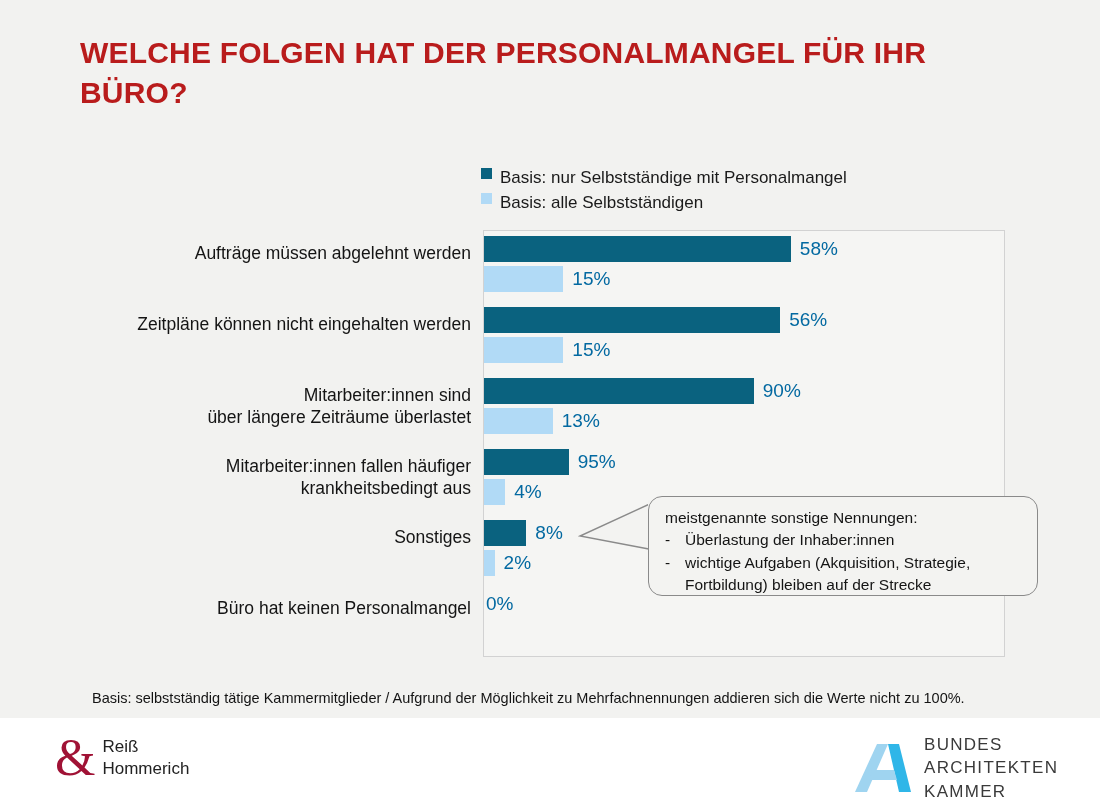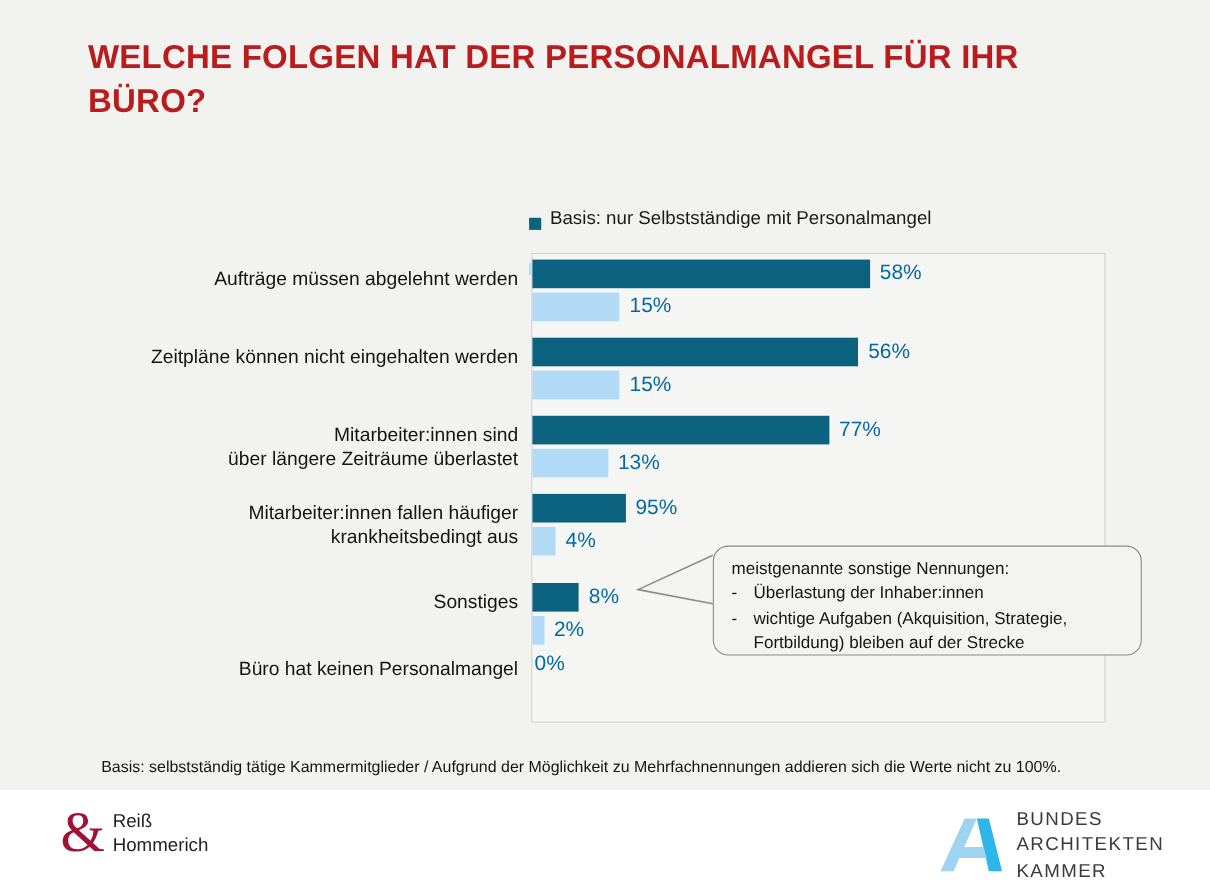--- a/index.html
+++ b/index.html
@@ -31,23 +31,22 @@
   }
 
   
   .legend {
     position: absolute;
     left: 481px;
     top: 168px;
   }
   .legend-row {
     display: flex;
-    align-items: flex-end;
+    align-items: flex-start;
     height: 25px;
-    margin-top: 16px;
   }
   .legend-swatch {
     width: 11px;
     height: 11px;
     margin-right: 8px;
     flex: 0 0 auto;
   }
   .legend-label {
     font-size: 17px;
     color: #1a1a1a;
@@ -251,21 +250,21 @@
           <span class="bar-value">15%</span>
         </div>
       </div>
     </div>
     <div class="cat-row" style="top: 148px; height: 62px;">
       <div class="cat-label" style="top: 6px;">Mitarbeiter:innen sind
 über längere Zeiträume überlastet</div>
       <div class="bars">
         <div class="bar-line">
           <div class="bar bar-dark" style="width: 269.79px; background: rgb(10, 98, 127);"></div>
-          <span class="bar-value">77%</span>
+          <span class="bar-value">90%</span>
         </div>
         <div class="bar-gap"></div>
         <div class="bar-line">
           <div class="bar bar-light" style="width: 68.77px; background: rgb(177, 218, 246);"></div>
           <span class="bar-value">13%</span>
         </div>
       </div>
     </div>
     <div class="cat-row" style="top: 219px; height: 62px;">
       <div class="cat-label" style="top: 6px;">Mitarbeiter:innen fallen häufiger
@@ -275,21 +274,21 @@
           <div class="bar bar-dark" style="width: 84.64px; background: rgb(10, 98, 127);"></div>
           <span class="bar-value">95%</span>
         </div>
         <div class="bar-gap"></div>
         <div class="bar-line">
           <div class="bar bar-light" style="width: 21.16px; background: rgb(177, 218, 246);"></div>
           <span class="bar-value">4%</span>
         </div>
       </div>
     </div>
-    <div class="cat-row" style="top: 300px; height: 62px;">
+    <div class="cat-row" style="top: 290px; height: 62px;">
       <div class="cat-label" style="top: 6px;">Sonstiges</div>
       <div class="bars">
         <div class="bar-line">
           <div class="bar bar-dark" style="width: 42.32px; background: rgb(10, 98, 127);"></div>
           <span class="bar-value">8%</span>
         </div>
         <div class="bar-gap"></div>
         <div class="bar-line">
           <div class="bar bar-light" style="width: 10.58px; background: rgb(177, 218, 246);"></div>
           <span class="bar-value">2%</span>

